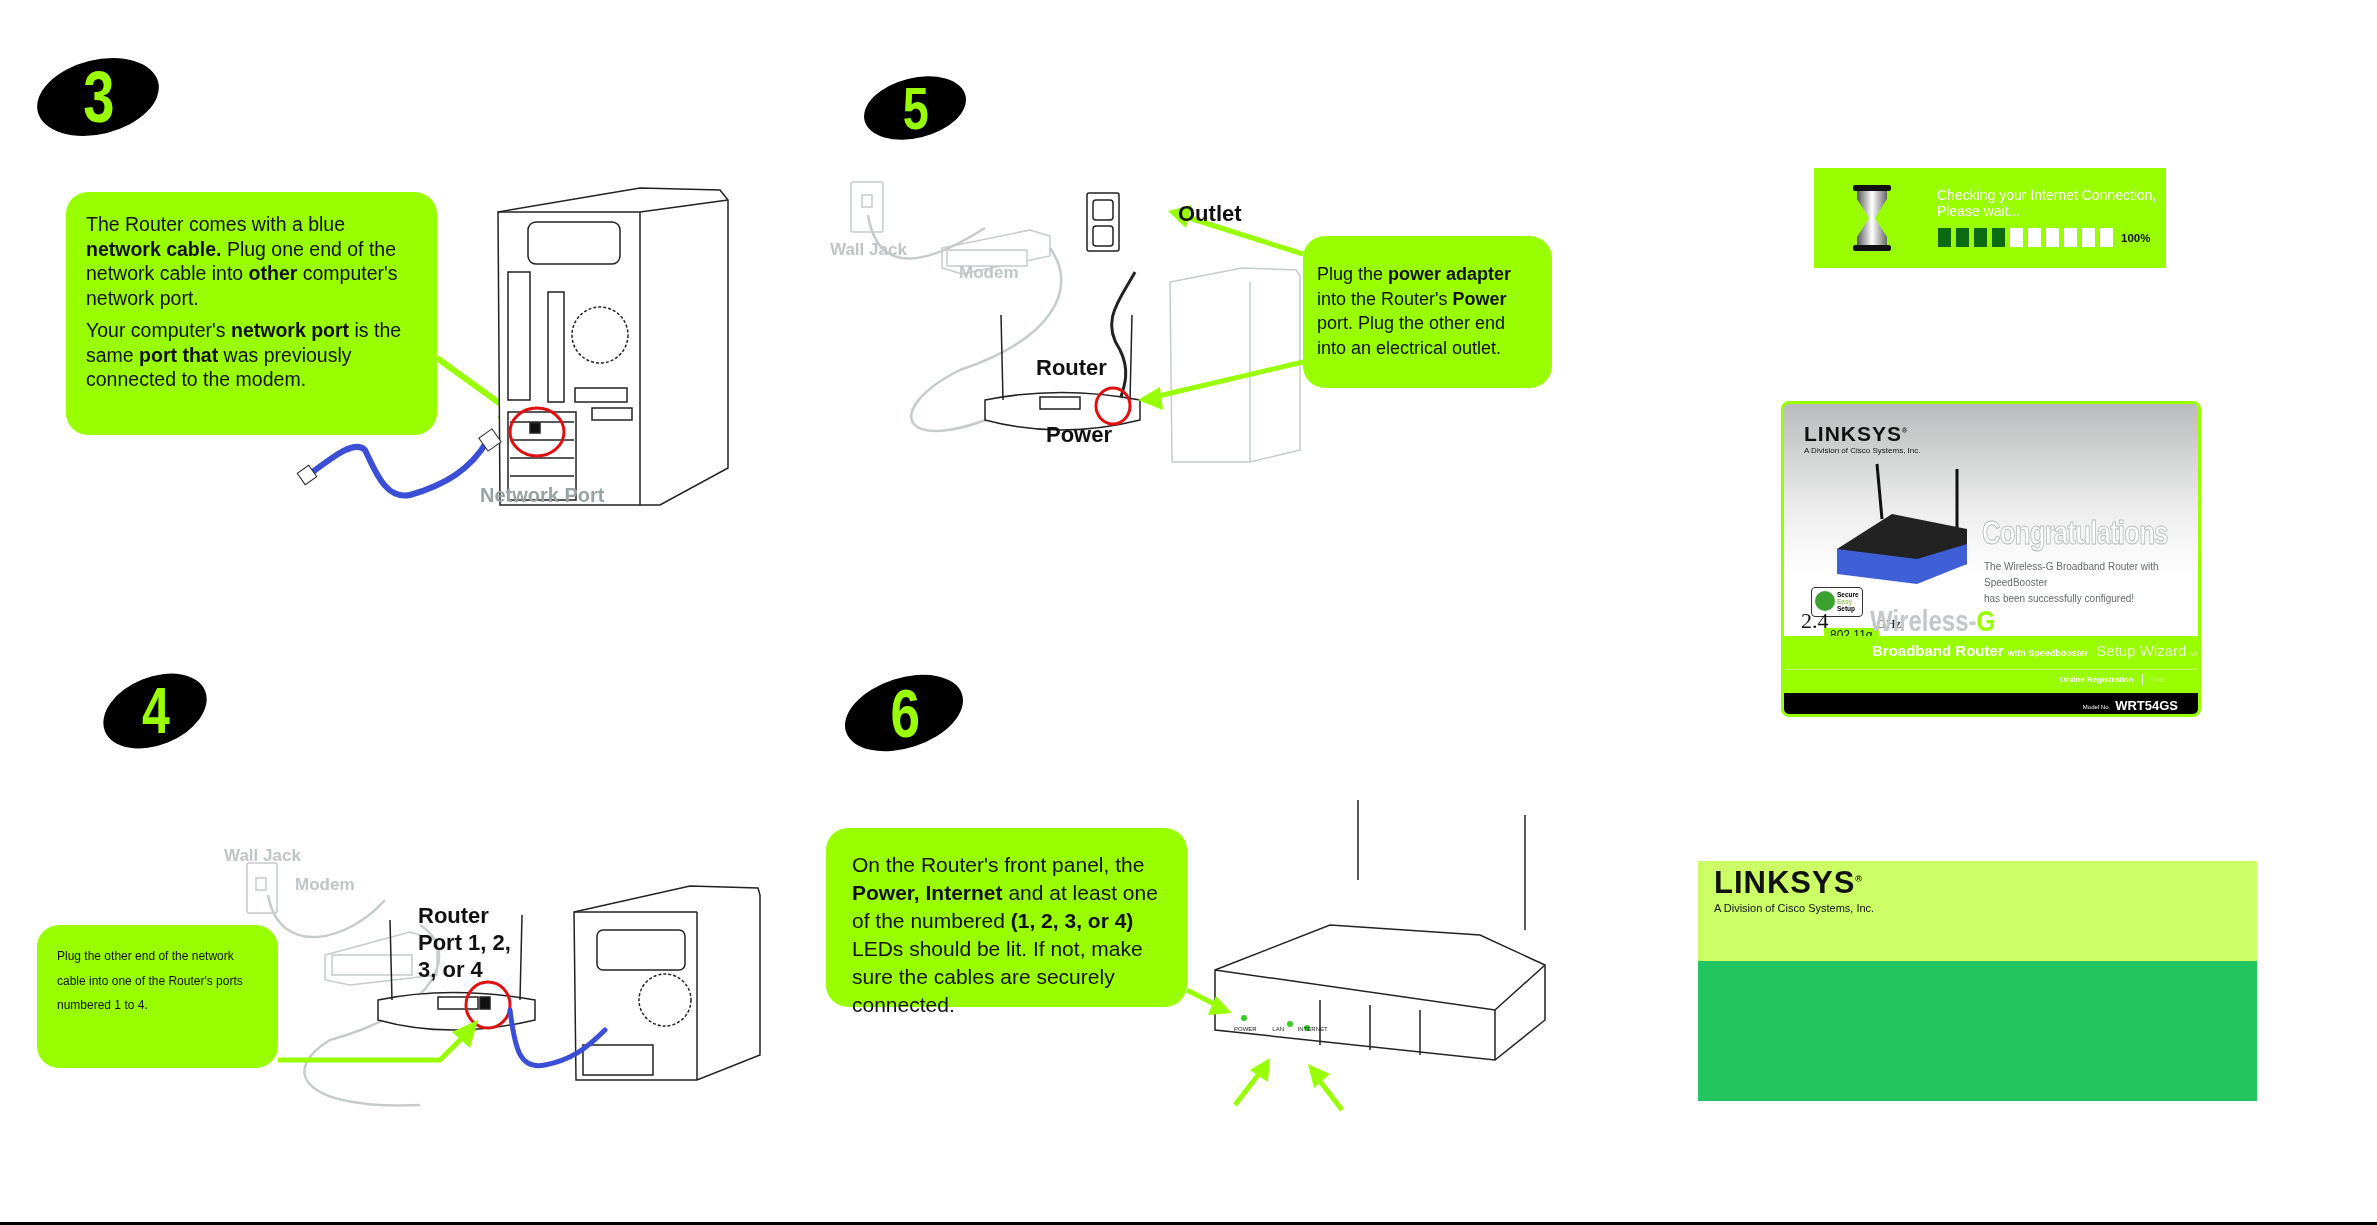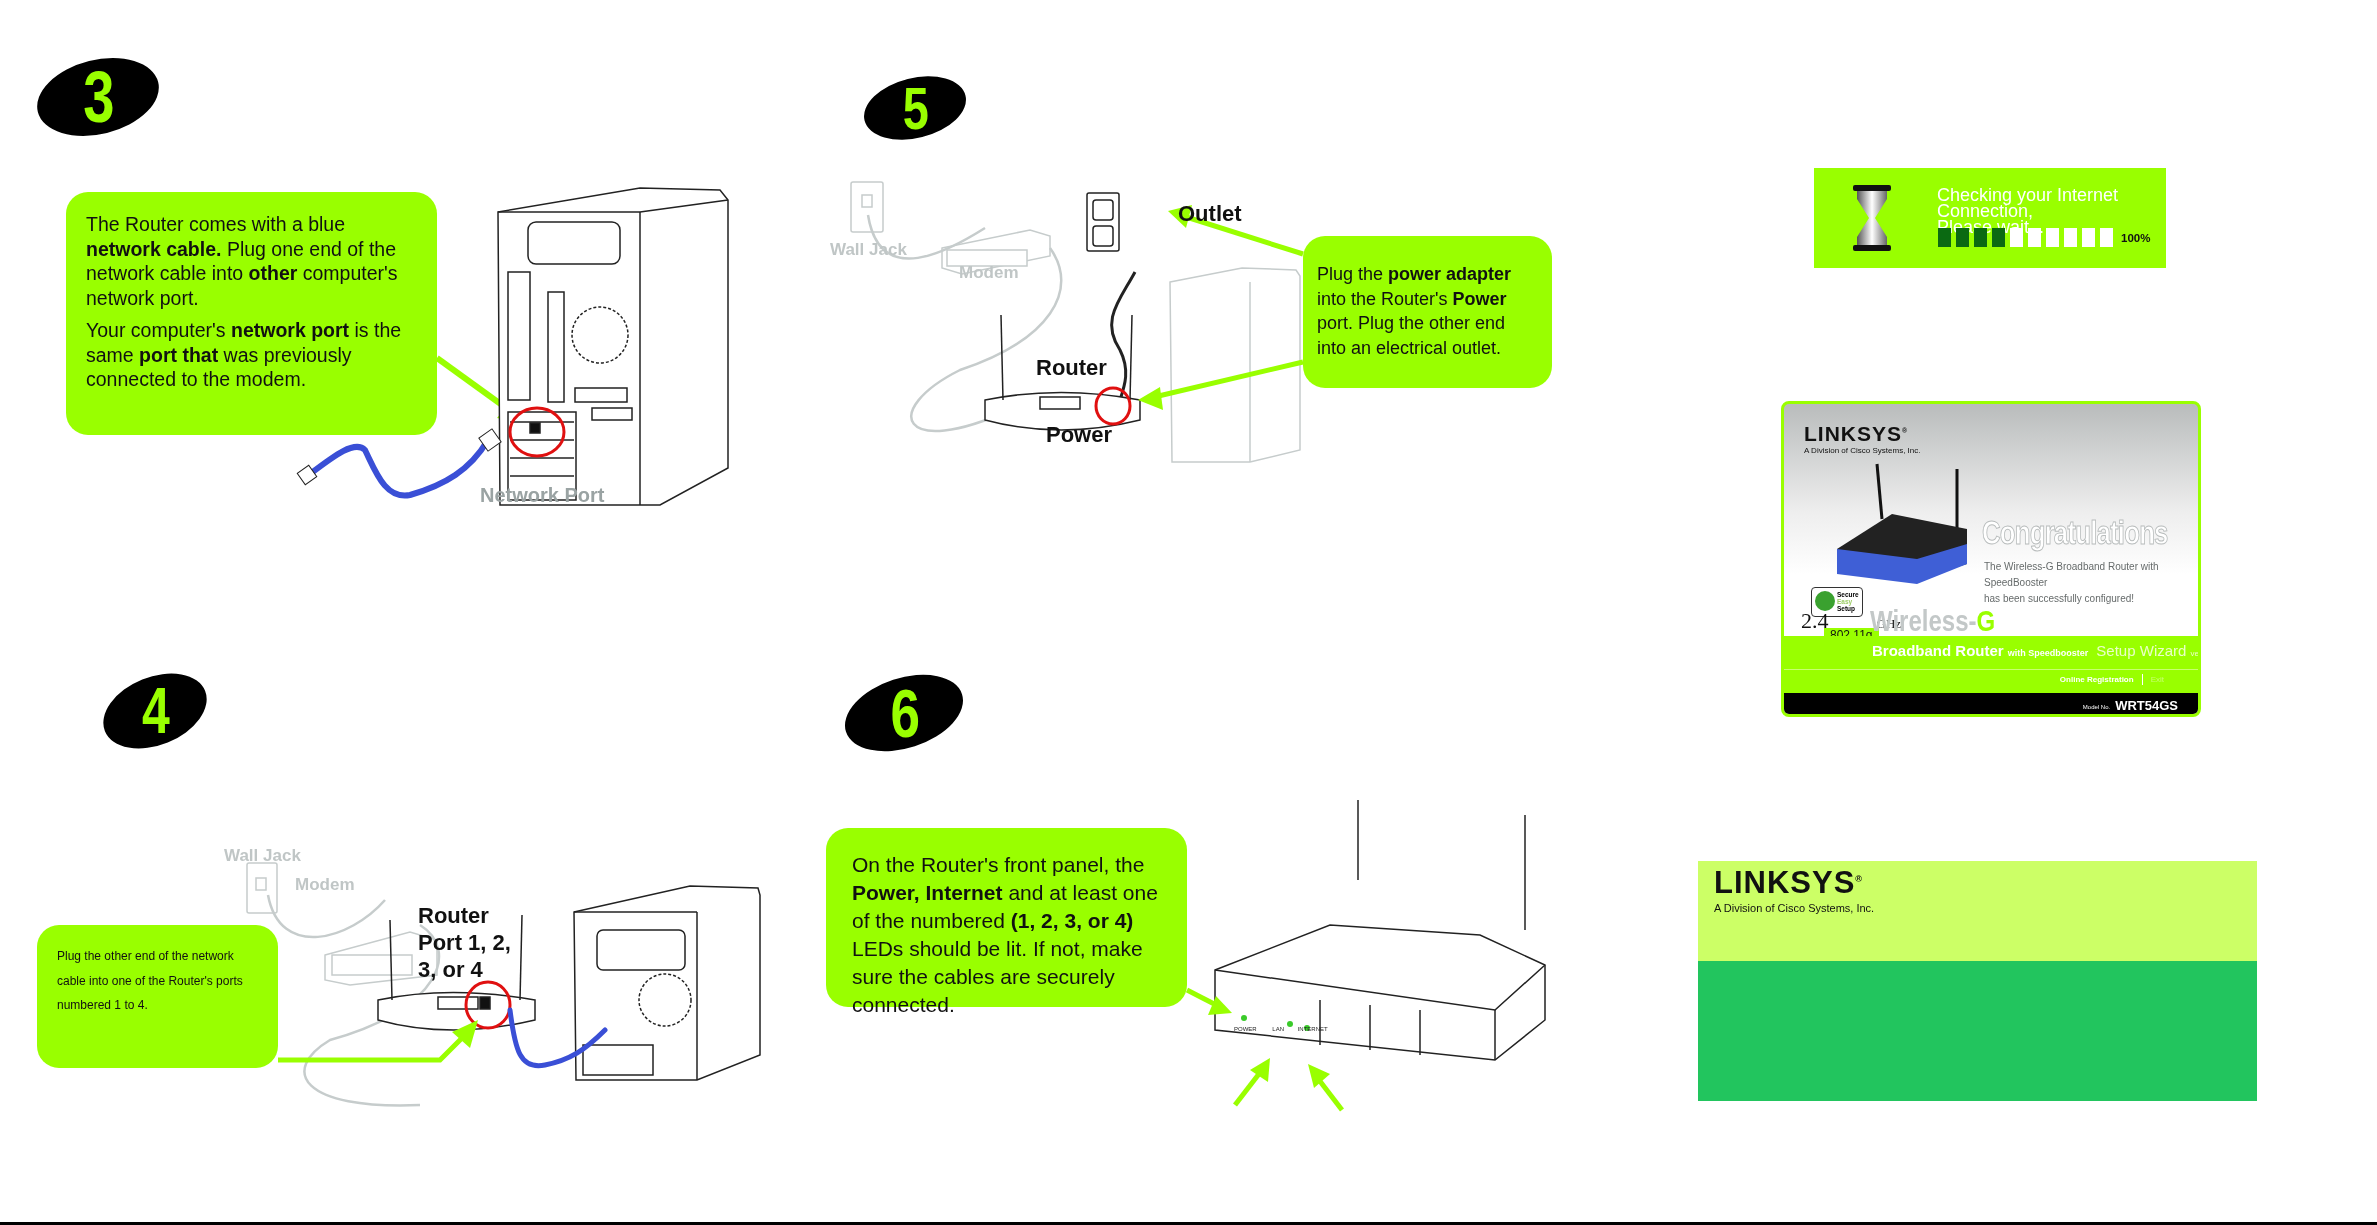--- a/index.html
+++ b/index.html
@@ -19,21 +19,21 @@
   .callout b { font-weight:bold; }
   .label-dark { position:absolute; font-weight:bold; color:#111; font-size:22px; line-height:27px;
                 font-family:"Liberation Sans", sans-serif; }
   .label-gray { position:absolute; font-weight:bold; color:#9aa3a3; font-size:20px;
                 font-family:"Liberation Sans", sans-serif; }
   .label-lgray { position:absolute; font-weight:bold; color:#c0c6c6; font-size:17px;
                 font-family:"Liberation Sans", sans-serif; }
   svg.art { position:absolute; overflow:visible; }
   
   .progress-panel { position:absolute; left:1814px; top:168px; width:352px; height:100px; background:#99ff00; }
-  .progress-text { position:absolute; left:123px; top:19px; color:#ffffff; font-size:18px; line-height:16px; }
+  .progress-text { position:absolute; left:123px; top:19px; color:#ffffff; font-size:14px; line-height:16px; }
   .progress-blocks { position:absolute; left:124px; top:60px; display:flex; gap:5px; }
   .pblock { width:13px; height:19px; background:#ffffff; }
   .pblock.filled { background:#0b6a12; }
   .progress-pct { position:absolute; left:307px; top:64px; font-weight:bold; font-size:11.5px; color:#111; }
   
   .congrats { position:absolute; left:1781px; top:401px; width:420px; height:316px;
               border:3px solid #99ff00; border-radius:8px; overflow:hidden; box-sizing:border-box;
               background:linear-gradient(#b9bcbc 0%, #eeeeee 35%, #ffffff 55%, #ffffff 100%); }
   .linksys-logo { position:absolute; font-weight:bold; color:#111; letter-spacing:1px;
                   font-family:"Liberation Sans", sans-serif; }

